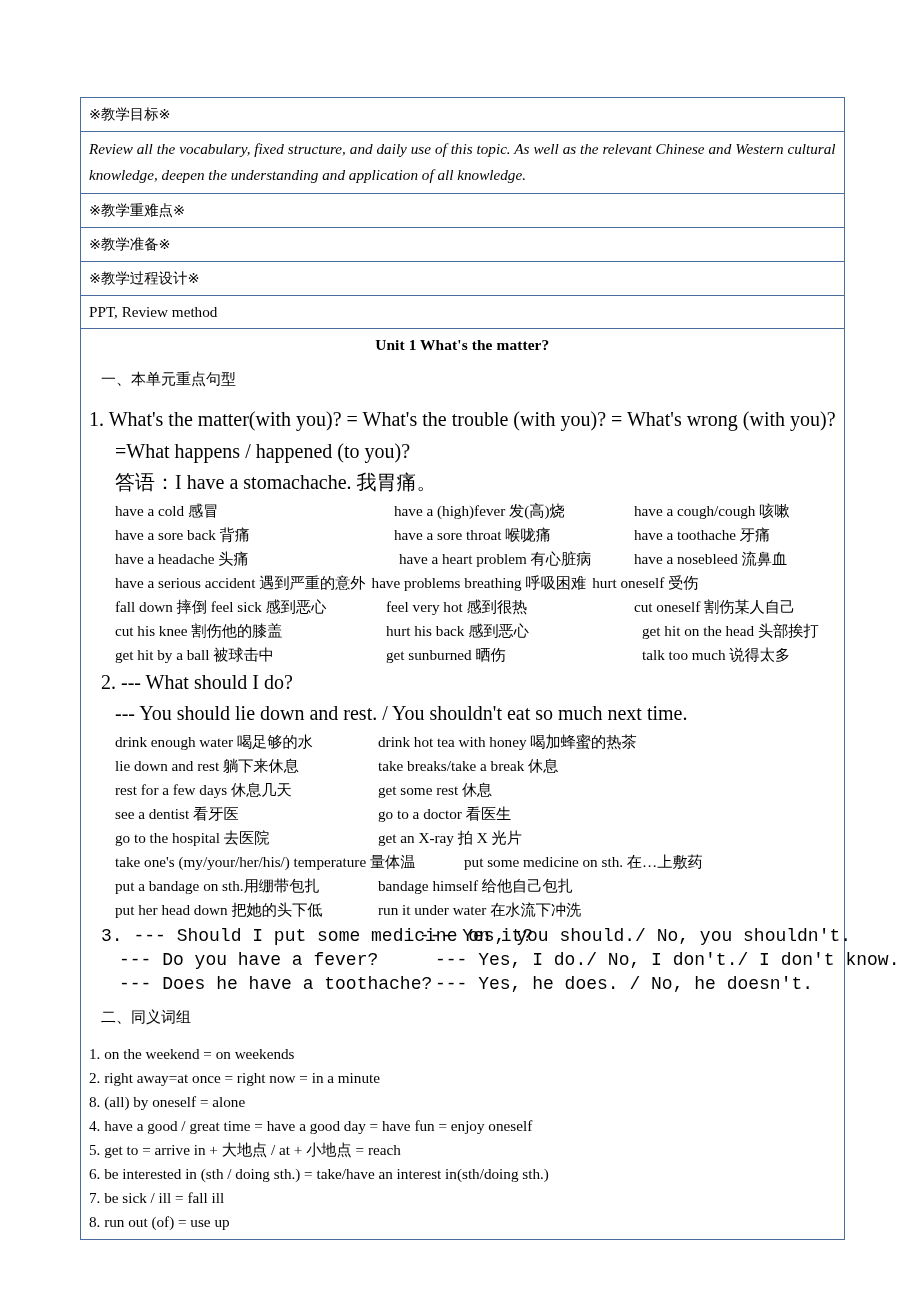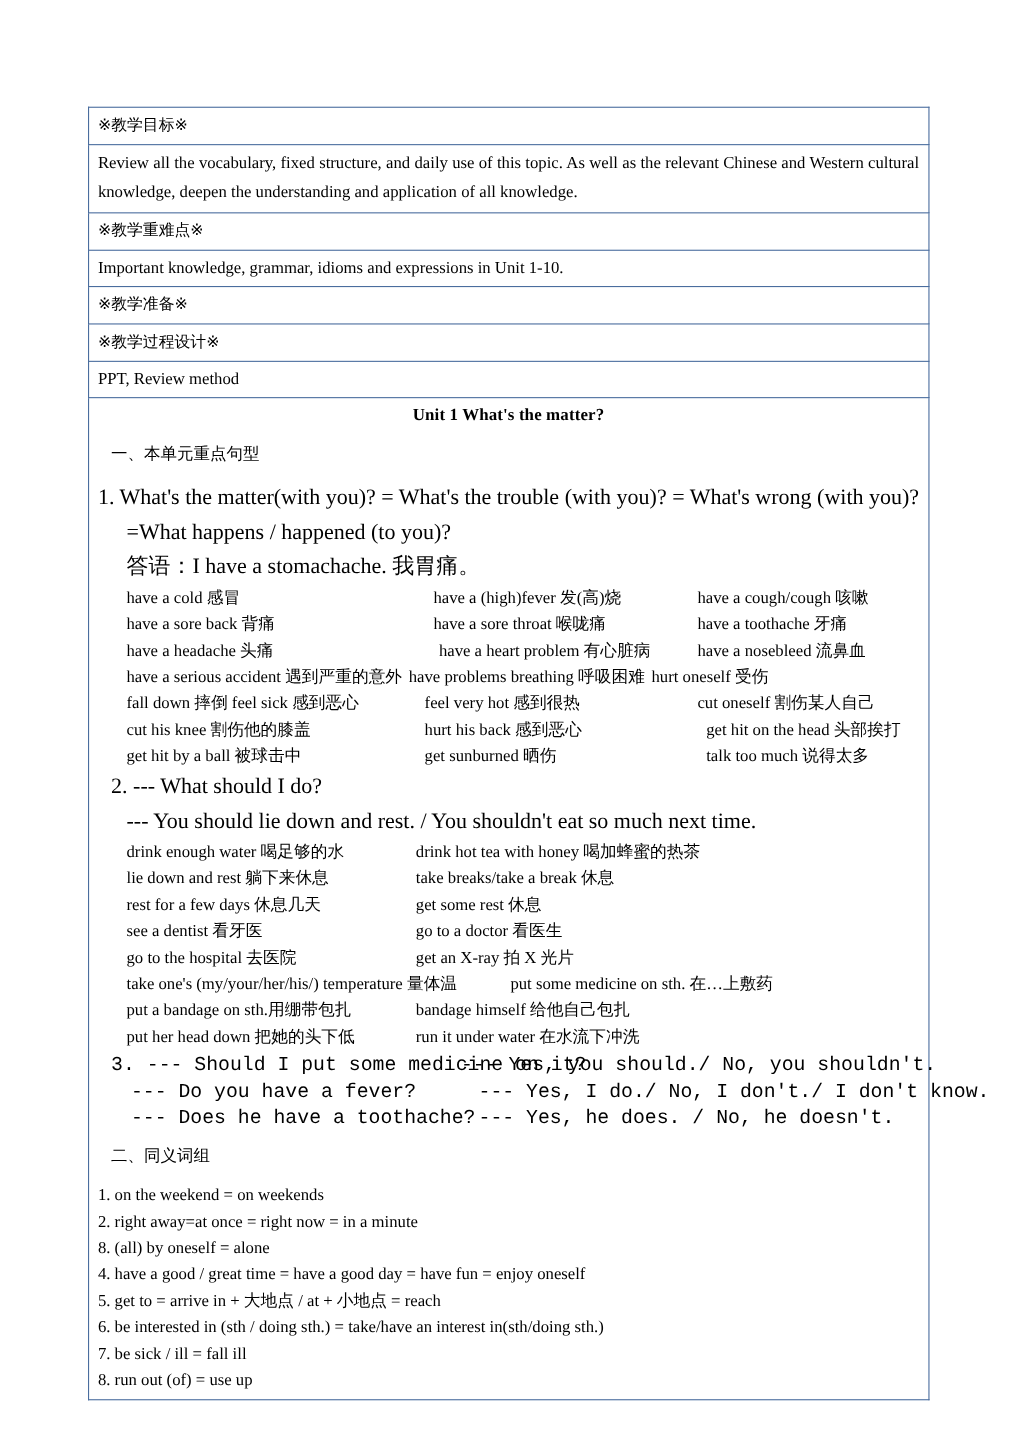--- a/index.html
+++ b/index.html
@@ -39,20 +39,21 @@
     font-size: 14.4px;
   }
   .hdr-cell {
     height: 22px;
   }
   .justified {
     text-align: justify;
     text-align-last: left;
     font-size: 15.2px;
     line-height: 1.72;
+    font-style: italic;
   }
   .body-cell {
     padding-top: 5px;
     padding-bottom: 6px;
   }
   .unit-title {
     text-align: center;
     font-weight: bold;
     font-size: 15.4px;
     margin: 0 0 1px 0;
@@ -128,25 +129,20 @@
         </td>
       </tr>
       <tr>
         <td class="body-cell">
           <div class="justified">Review all the vocabulary, fixed structure, and daily use of this topic. As well as the relevant Chinese and Western cultural knowledge, deepen the understanding and application of all knowledge.</div>
         </td>
       </tr>
       <tr>
         <td class="hdr-cell">
           <span class="cn">※教学重难点※</span>
-        </td>
-      </tr>
-      <tr>
-        <td class="body-cell">
-          <div>Important knowledge, grammar, idioms and expressions in Unit 1-10.</div>
         </td>
       </tr>
       <tr>
         <td class="hdr-cell">
           <span class="cn">※教学准备※</span>
         </td>
       </tr>
       <tr>
         <td class="hdr-cell">
           <span class="cn">※教学过程设计※</span>

